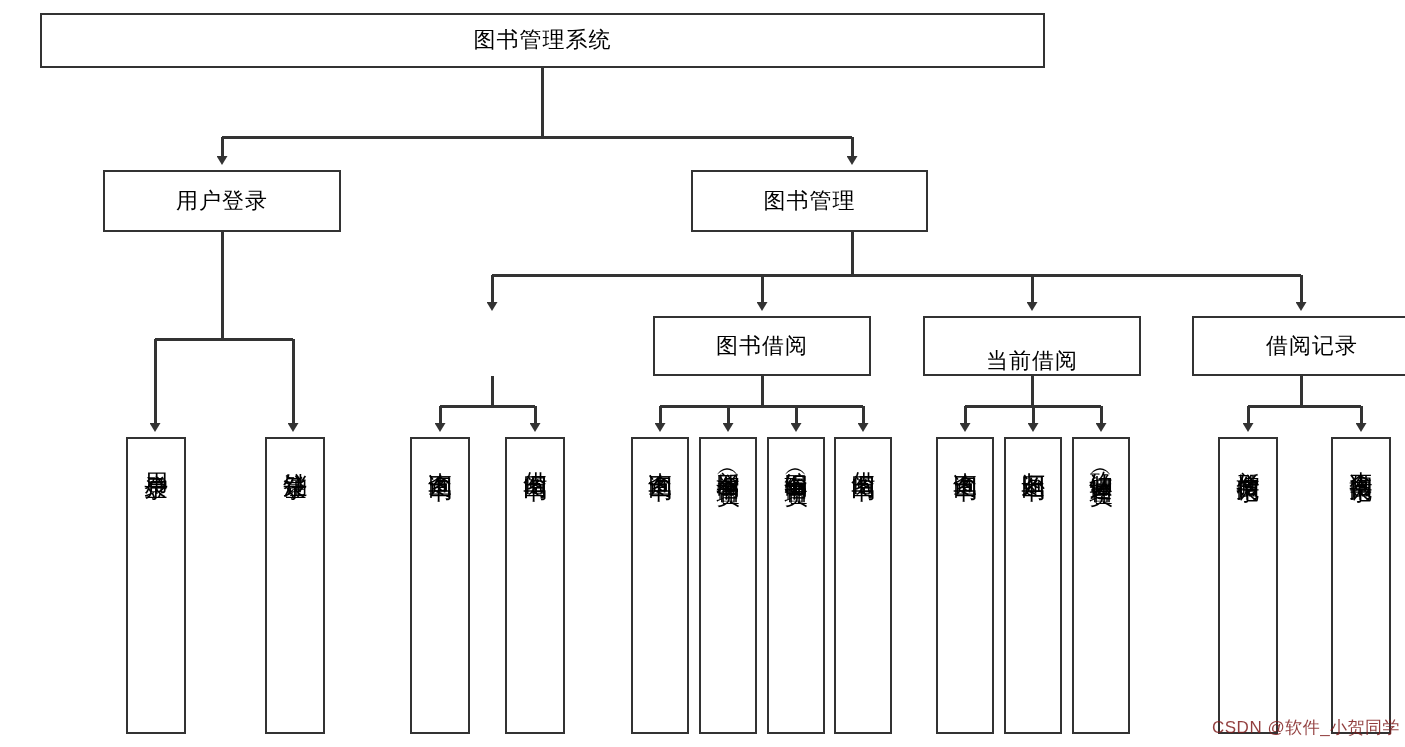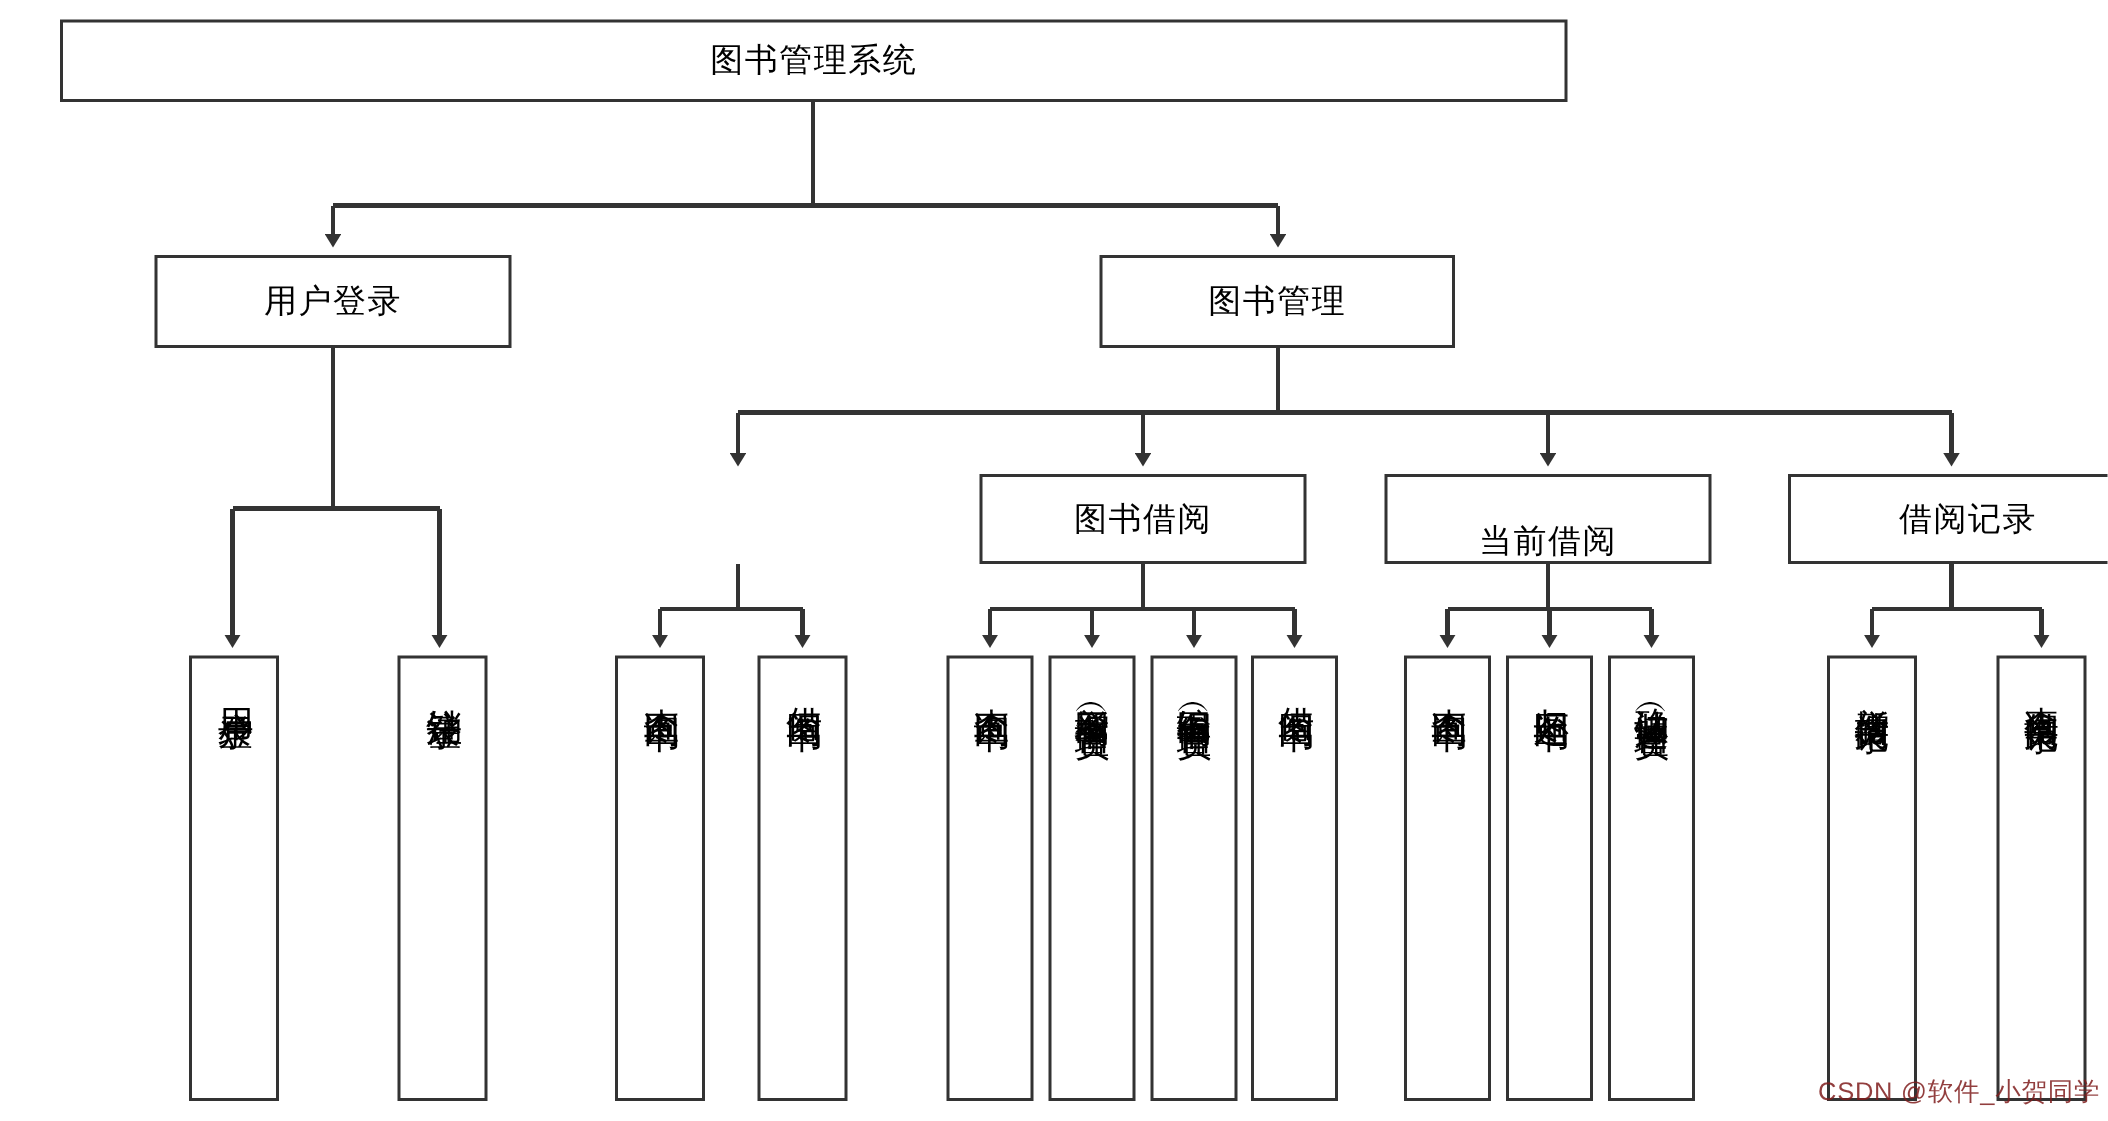--- a/index.html
+++ b/index.html
@@ -125,21 +125,21 @@
     </g>
   </svg>
 
   <div class="node horiz" style="left:18px; top:13px; width:1005px; height:55px;">
     <span class="node-label">图书管理系统</span>
   </div>
 
   <div class="node horiz" style="left:81px; top:170px; width:238px; height:62px;">
     <span class="node-label">用户登录</span>
   </div>
-  <div class="node horiz" style="left:711px; top:170px; width:237px; height:62px;">
+  <div class="node horiz" style="left:669px; top:170px; width:237px; height:62px;">
     <span class="node-label">图书管理</span>
   </div>
 
   <div class="node horiz" style="left:631px; top:316px; width:218px; height:60px;align-items:center;">
     <span class="node-label">图书借阅</span>
   </div>
   <div class="node horiz" style="left:901px; top:316px; width:218px; height:60px;align-items:flex-end;">
     <span class="node-label">当前借阅</span>
   </div>
   <div class="node horiz" style="left:1170px; top:316px; width:240px; height:60px;">

